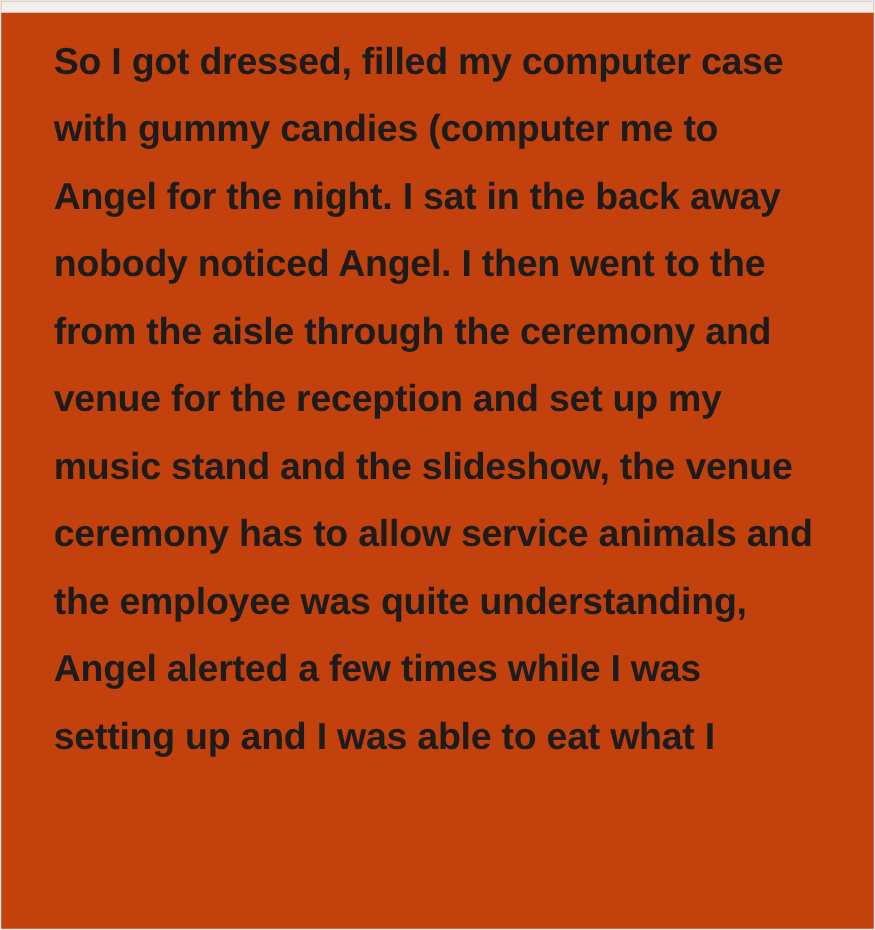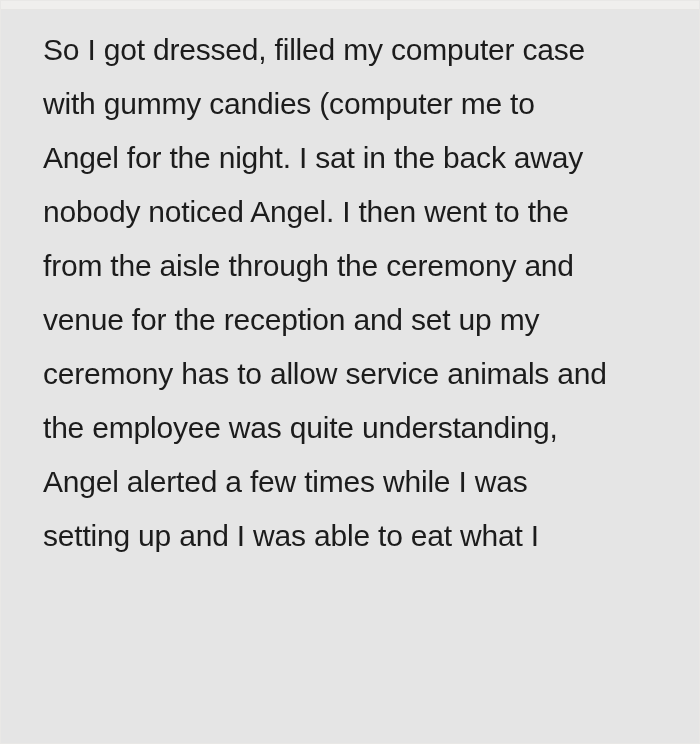--- a/index.html
+++ b/index.html
@@ -10,22 +10,23 @@
     width: 700px;
     height: 744px;
     overflow: hidden;
     font-family: "Liberation Sans", "DejaVu Sans", sans-serif;
   }
   .page {
     position: relative;
     width: 698px;
     height: 742px;
     border: 1px solid #e9e8e6;
-    background: #e5e5e5;
+    background: #c2410c;
     box-sizing: content-box;
+    font-weight: bold;
   }
   .top-strip {
     position: absolute;
     top: 0;
     left: 0;
     width: 100%;
     height: 8px;
     background: #f0efed;
     border-bottom: 1px solid #e6e5e3;
   }
@@ -48,18 +49,19 @@
 
 <div class="page">
   <div class="top-strip"></div>
   <div class="text-block">
       <div class="line">So I got dressed, filled my computer case</div>
       <div class="line">with gummy candies (computer me to</div>
       <div class="line">Angel for the night. I sat in the back away</div>
       <div class="line">nobody noticed Angel. I then went to the</div>
       <div class="line">from the aisle through the ceremony and</div>
       <div class="line">venue for the reception and set up my</div>
+      <div class="line">music stand and the slideshow, the venue</div>
       <div class="line">ceremony has to allow service animals and</div>
       <div class="line">the employee was quite understanding,</div>
       <div class="line">Angel alerted a few times while I was</div>
       <div class="line">setting up and I was able to eat what I</div>
     </div>
 </div>
 
 </body></html>

